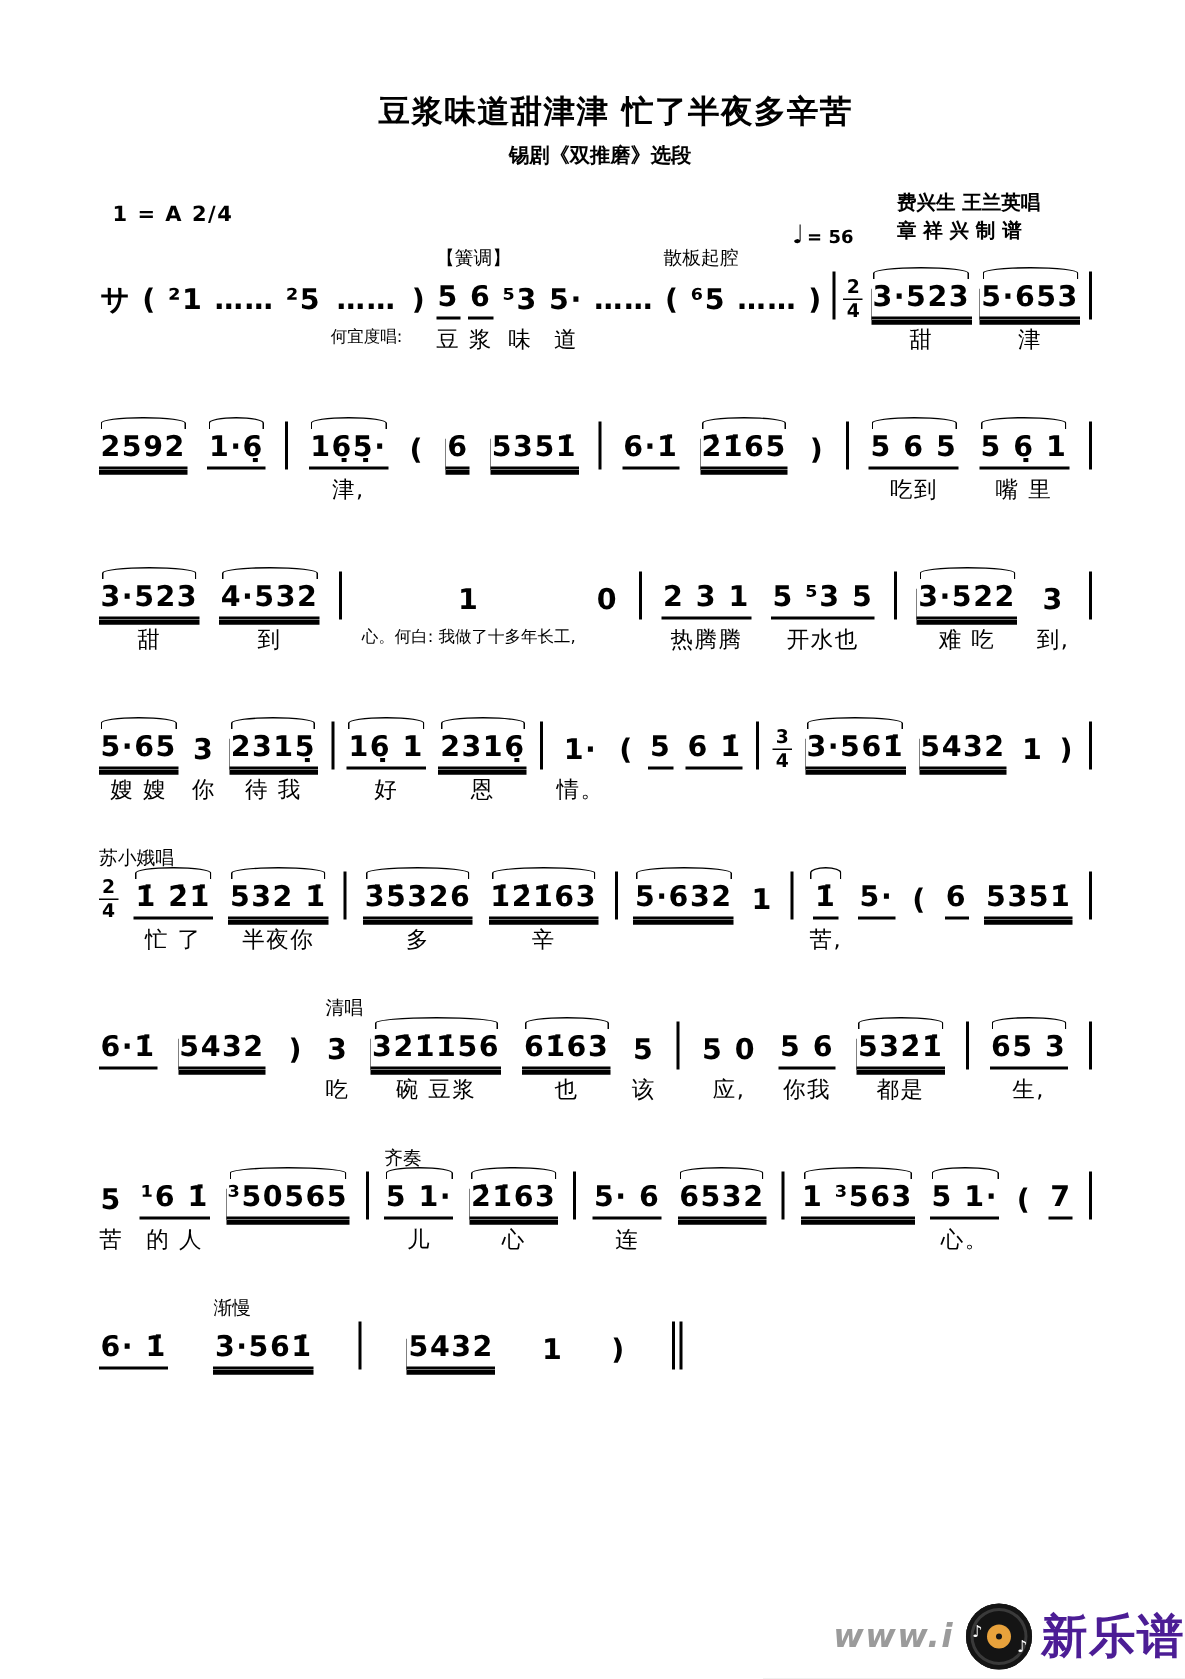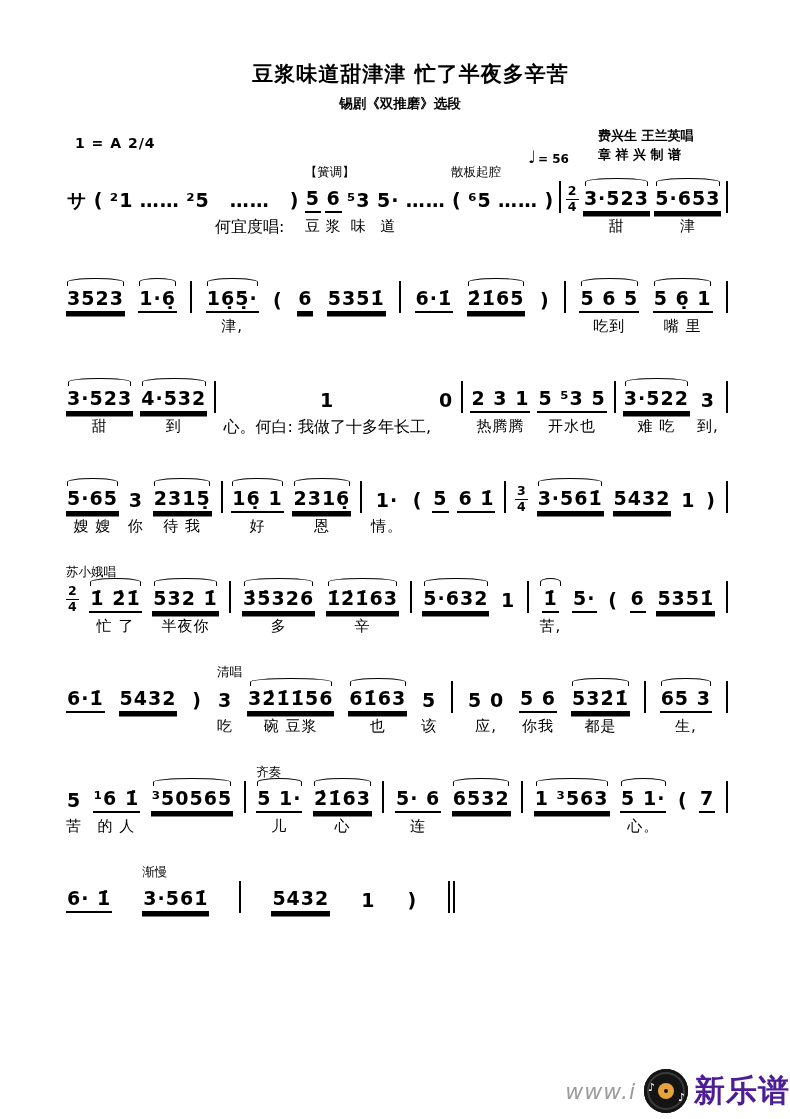--- a/index.html
+++ b/index.html
@@ -20,29 +20,29 @@
   .cell{position:relative;display:flex;flex-direction:column;align-items:center;}
   .ann{position:absolute;bottom:60px;left:0;font-size:12.5px;white-space:nowrap;z-index:2;margin-top:8px;}
   .arcrow{height:9px;width:100%;display:flex;align-items:flex-end;}
   .arc{width:92%;min-width:18px;height:7px;margin:0 auto;border:1.6px solid #000;border-bottom:none;
        border-radius:50% 50% 0 0;}
   .noterow{height:27px;display:flex;align-items:flex-end;justify-content:center;}
   .note{font-size:19px;font-weight:bold;line-height:1.05;letter-spacing:1px;white-space:nowrap;padding:0 1px 2px 1px;}
   .u1{border-bottom:2px solid #000;}
   .u2{border-bottom:2px solid #000;box-shadow:0 3.5px 0 0 #000;}
   .lyricrow{height:24px;font-size:15px;white-space:nowrap;margin-top:4px;letter-spacing:1px;}
-  .lyricrow.sm{font-size:16px;letter-spacing:0;}
+  .lyricrow.sm{font-size:11px;letter-spacing:0;}
   .bar{width:2px;height:32px;background:#000;margin-bottom:0;}
   .bar2{display:flex;gap:3px;align-items:flex-end;}
   .ts{display:flex;flex-direction:column;align-items:center;font-size:12.5px;font-weight:bold;line-height:1;}
   .ts .num{border-bottom:1.6px solid #000;padding:0 2px 1px 2px;}
   .ts .den{padding-top:1px;}
   
   #footer{position:absolute;right:0;bottom:6px;display:flex;align-items:center;}
-  .wm{color:#9b9b9b;font-weight:normal;font-style:italic;font-size:22px;letter-spacing:1px;margin-right:8px;}
+  .wm{color:#9b9b9b;font-weight:bold;font-style:italic;font-size:22px;letter-spacing:1px;margin-right:8px;}
   .disc{position:relative;width:44px;height:44px;border-radius:50%;background:#141414;
         box-shadow:inset 0 0 0 3px #141414, inset 0 0 0 5px #3a3a3a;margin-right:6px;flex:0 0 auto;}
   .disc .center{position:absolute;left:50%;top:50%;width:16px;height:16px;margin:-8px 0 0 -8px;
         border-radius:50%;background:#e8a23c;}
   .disc .hole{position:absolute;left:50%;top:50%;width:4px;height:4px;margin:-2px 0 0 -2px;border-radius:50%;background:#141414;}
   .disc .n1,.disc .n2{position:absolute;color:#fff;font-size:11px;font-weight:bold;}
   .disc .n1{left:4px;top:12px;}
   .disc .n2{right:3px;bottom:9px;}
   .logotext{font-size:31px;font-weight:bold;color:#4c1d95;letter-spacing:1px;}
 </style>
@@ -224,21 +224,21 @@
           </div>
           <div class="lyricrow"></div>
         </div>
       </div>
       <div class="line">
         <div class="cell">
           <div class="arcrow">
             <div class="arc"></div>
           </div>
           <div class="noterow">
-            <div class="note u2">3523</div>
+            <div class="note u2">2592</div>
           </div>
           <div class="lyricrow"></div>
         </div>
         <div class="cell">
           <div class="arcrow">
             <div class="arc"></div>
           </div>
           <div class="noterow">
             <div class="note u1">1·6̣</div>
           </div>

